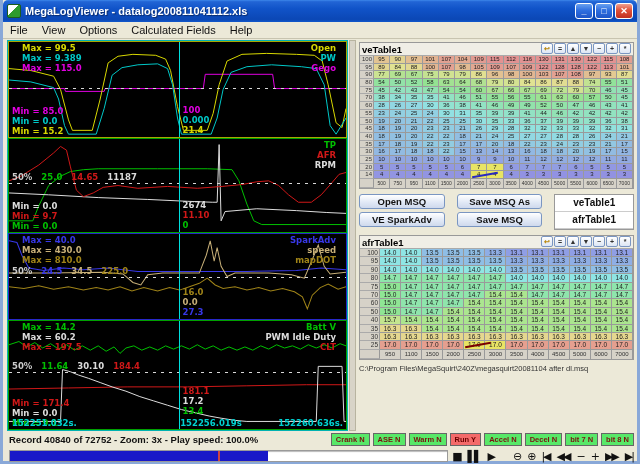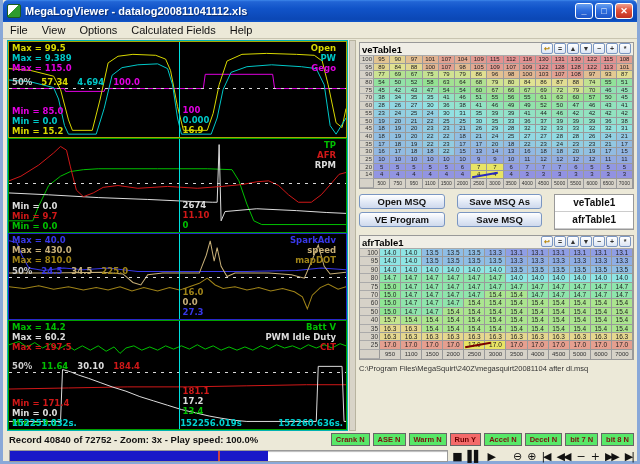--- a/index.html
+++ b/index.html
@@ -24,21 +24,21 @@
     display:flex; align-items:center; font-size:11px; color:#111; }
   .menuitem { padding:1px 7px; }
   
   .main { flex:0 0 392px; height:392px; display:flex; padding:1px 2px 0 4px; }
   .charts { width:341px; flex:0 0 341px; display:flex; flex-direction:column;
     background:#000; border:1px solid #00b2b2; }
   .panel { position:relative; background:#000; border:1px solid #888; overflow:hidden; }
   .panel svg { position:absolute; inset:0; width:100%; height:100%; }
   .plabels { position:absolute; font-family:"DejaVu Sans", sans-serif; font-weight:bold;
     font-size:8.5px; line-height:10px; white-space:nowrap; }
-  .maxlbls { top:1px; left:3px; }
+  .maxlbls { top:1px; left:13px; }
   .legend  { top:1px; right:10px; text-align:right; }
   .midlbls { left:3px; }
   .midlbls span { margin-right:9px; }
   .minlbls { bottom:1px; left:3px; }
   .cursorvals { left:51.5%; bottom:2px; }
   .dash { position:absolute; left:0; right:0; height:1px;
     background:repeating-linear-gradient(90deg,#d8d8d8 0 3px,transparent 3px 8px); }
   .cursorline { position:absolute; top:0; bottom:0; width:1px; left:50.4%; background:#00dede; }
   .timelbls { position:absolute; bottom:1px; left:0; right:0; height:10px; }
   .timelbls span { position:absolute; bottom:0; color:#00d2d2; font-family:"DejaVu Sans",sans-serif;
@@ -130,46 +130,46 @@
         <div class="plabels maxlbls">
             <div style="color: rgb(216, 216, 0);">Max = 99.5</div>
             <div style="color: rgb(0, 200, 200);">Max = 9.389</div>
             <div style="color: rgb(224, 0, 224);">Max = 115.0</div>
           </div>
         <div class="plabels legend">
             <div style="color: rgb(216, 216, 0);">Open</div>
             <div style="color: rgb(0, 200, 200);">PW</div>
             <div style="color: rgb(224, 0, 224);">Gego</div>
           </div>
-        <div class="plabels midlbls" style="top:calc(48% - 11px)"><span style="color: rgb(204, 204, 204);">50%</span><span style="color: rgb(216, 216, 0);">57.34</span><span style="color: rgb(0, 200, 200);">4.694</span><span style="color: rgb(224, 0, 224);">100.0</span></div>
         <div class="plabels minlbls">
             <div style="color: rgb(224, 0, 224);">Min = 85.0</div>
             <div style="color: rgb(0, 200, 200);">Min = 0.0</div>
             <div style="color: rgb(216, 216, 0);">Min = 15.2</div>
           </div>
         <div class="plabels cursorvals">
             <div style="color: rgb(224, 0, 224);">100</div>
             <div style="color: rgb(0, 200, 200);">0.000</div>
-            <div style="color: rgb(216, 216, 0);">16.9</div>
+            <div style="color: rgb(216, 216, 0);">21.4</div>
           </div>
       </div>
 
       <div class="panel" style="flex: 0 0 95px; border-color: rgb(0, 160, 0);">
         <svg viewBox="0 0 340 100" preserveAspectRatio="none">
           <polyline fill="none" stroke-width="1" vector-effect="non-scaling-stroke" points="0,88 24,88 30,72 40,50 52,40 62,35 75,33 90,32 150,32 200,32 225,33 232,45 240,70 247,88 255,92 340,92" stroke="#00c000"></polyline>
           <polyline fill="none" stroke-width="1" vector-effect="non-scaling-stroke" points="0,58 40,60 90,63 140,65 180,67 205,68 210,68 212,6 214,88 218,78 250,75 290,77 320,79 340,80" stroke="#dcdcdc"></polyline>
           <polyline fill="none" stroke-width="1" vector-effect="non-scaling-stroke" points="0,45 12,40 30,28 45,15 52,8 58,12 62,30 68,55 75,62 85,58 95,52 110,50 130,53 160,51 190,53 215,51 235,49 250,46 262,45 272,50 282,60 292,68 305,68 315,60 325,48 333,38 340,36" stroke="#d01818"></polyline>
         </svg>
         <div class="dash" style="top:47%"></div>
         <div class="cursorline" style="left: 50.4%;"></div>
         <div class="plabels legend">
             <div style="color: rgb(0, 192, 0);">TP</div>
             <div style="color: rgb(208, 24, 24);">AFR</div>
             <div style="color: rgb(220, 220, 220);">RPM</div>
           </div>
+        <div class="plabels midlbls" style="top:calc(47% - 11px)"><span style="color: rgb(204, 204, 204);">50%</span><span style="color: rgb(0, 192, 0);">25.0</span><span style="color: rgb(208, 24, 24);">14.65</span><span style="color: rgb(220, 220, 220);">11187</span></div>
         <div class="plabels minlbls">
             <div style="color: rgb(220, 220, 220);">Min = 0.0</div>
             <div style="color: rgb(208, 24, 24);">Min = 9.7</div>
             <div style="color: rgb(0, 192, 0);">Min = 0.0</div>
           </div>
         <div class="plabels cursorvals">
             <div style="color: rgb(220, 220, 220);">2674</div>
             <div style="color: rgb(208, 24, 24);">11.10</div>
             <div style="color: rgb(0, 192, 0);">0</div>
           </div>
@@ -570,21 +570,21 @@
               <div class="flabel">6000</div>
               <div class="flabel">6500</div>
               <div class="flabel">7000</div>
             </div>
           </div>
       </div>
 
       <div class="btnrow">
         <div class="btncol">
           <div class="xpbtn">Open MSQ</div>
-          <div class="xpbtn">VE Program</div>
+          <div class="xpbtn">VE SparkAdv</div>
         </div>
         <div class="btncol">
           <div class="xpbtn">Save MSQ As</div>
           <div class="xpbtn">Save MSQ</div>
         </div>
         <div class="tablelist">
           <div>veTable1</div>
           <div>afrTable1</div>
         </div>
       </div>

